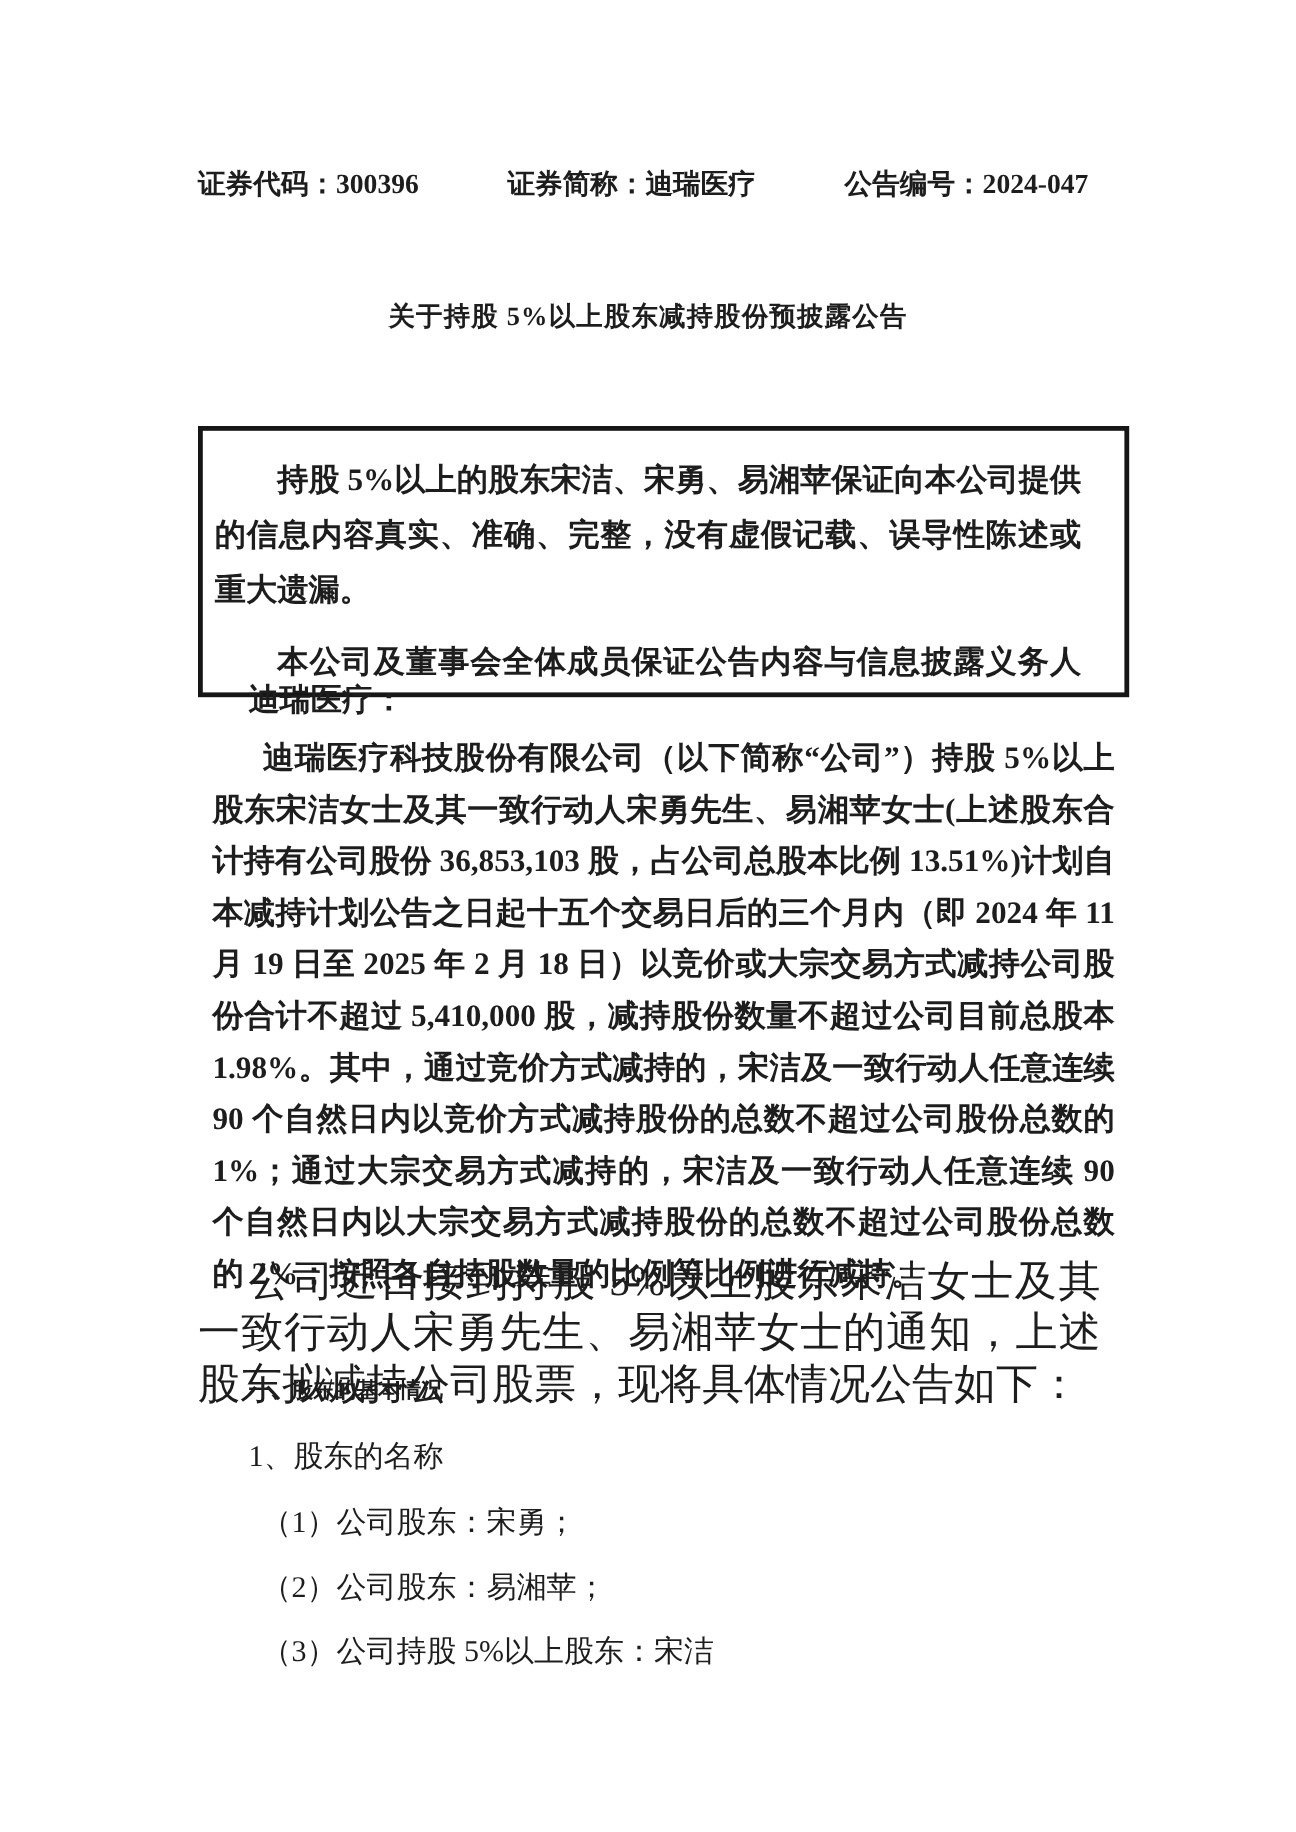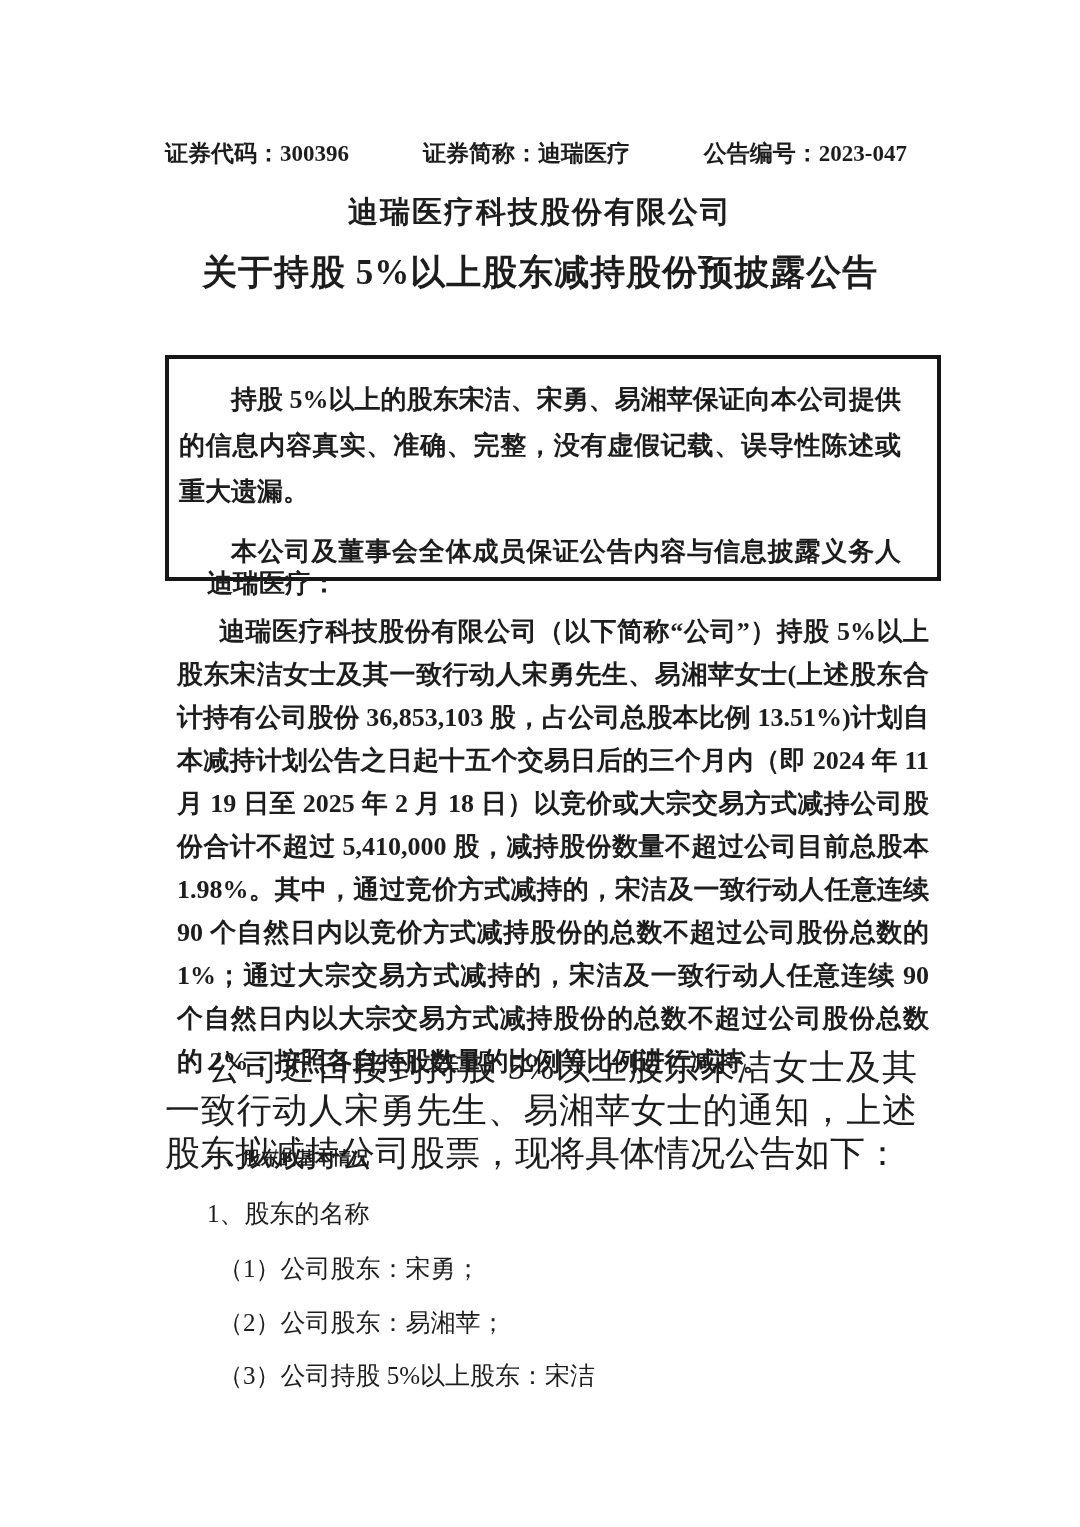--- a/index.html
+++ b/index.html
@@ -36,21 +36,21 @@
     font-size: 30px;
     font-weight: bold;
     letter-spacing: 2px;
   }
   .doc-title-subject {
     position: absolute;
     top: 249px;
     left: 0;
     width: 1080px;
     text-align: center;
-    font-size: 35px;
+    font-size: 22px;
     font-weight: bold;
     letter-spacing: 1px;
   }
   .statement-box {
     position: absolute;
     box-sizing: border-box;
     top: 315px;
     left: 165px;
     width: 776px;
     height: 226px;
@@ -116,24 +116,23 @@
   .sub-item-2 { position: absolute; top: 1359px; left: 218px; font-size: 25px; text-align: center; }
 </style>
 </head>
 <body>
 
 <div class="page">
 
   <div class="header-row">
     <span>证券代码：300396</span>
     <span>证券简称：迪瑞医疗</span>
-    <span>公告编号：2023-047</span>
+    <span>公告编号：2024-047</span>
   </div>
 
-  <div class="doc-title-company">迪瑞医疗科技股份有限公司</div>
 
   <div class="doc-title-subject">关于持股 5%以上股东减持股份预披露公告</div>
 
   <div class="statement-box">
     <p>持股 5%以上的股东宋洁、宋勇、易湘苹保证向本公司提供的信息内容真实、准确、完整，没有虚假记载、误导性陈述或重大遗漏。</p>
     <p>本公司及董事会全体成员保证公告内容与信息披露义务人提供的信息一致。</p>
   </div>
 
   <div class="special-note">迪瑞医疗：</div>
 

